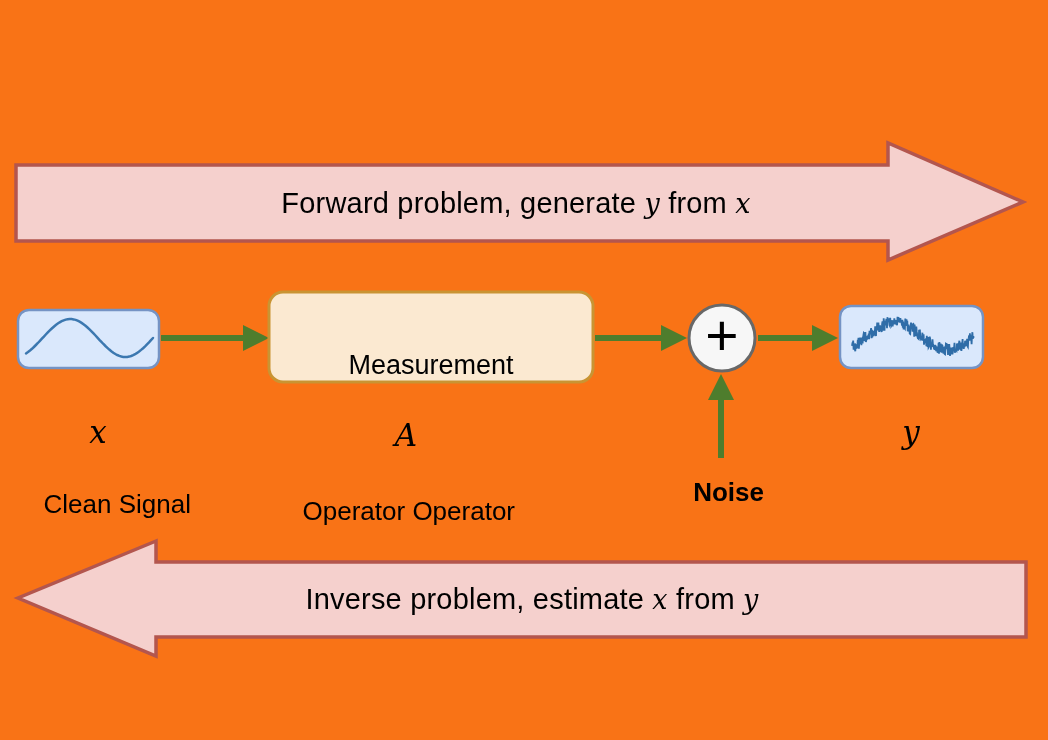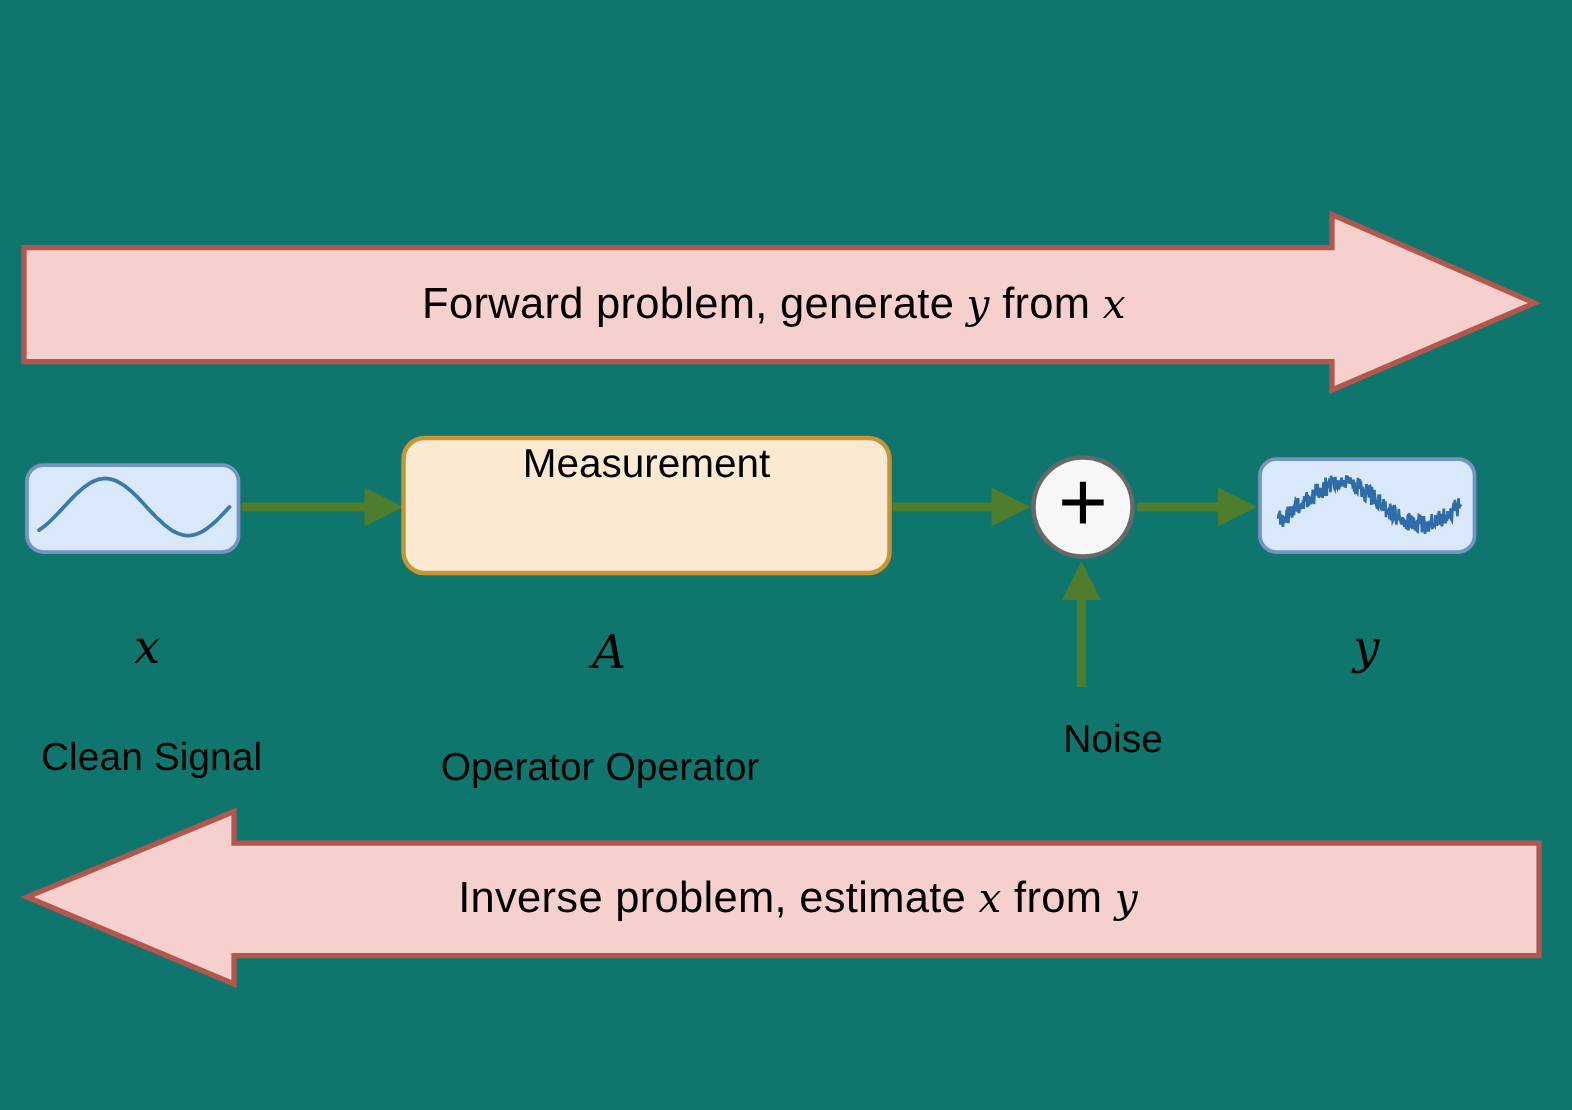--- a/index.html
+++ b/index.html
@@ -1,44 +1,44 @@
 <!DOCTYPE html>
 <html><head>
 <meta charset="utf-8">
 <style>
   html,body{margin:0;padding:0;background:#ffffff;}
   .canvas{
     position:relative;
     width:1048px;height:740px;
-    background:#0f766e;
+    background:#f97316;
     font-family:"Liberation Sans", sans-serif;
     overflow:hidden;
   }
   .shapes{position:absolute;left:0;top:0;}
   .txt{position:absolute;color:#000;}
   .arrow-text{
     width:1032px;left:0;text-align:center;
     font-size:29px;letter-spacing:0.2px;
   }
   .mathvar{
     font-family:"DejaVu Serif", serif;
     font-style:italic;
     font-size:27px;
   }
   .box-label{
     left:269px;top:292px;width:324px;height:90px;
-    display:flex;flex-direction:column;align-items:center;justify-content:flex-start;
+    display:flex;flex-direction:column;align-items:center;justify-content:flex-end;
     font-size:27px;line-height:1.26;text-align:center;
   }
   .symbol{
     width:100px;text-align:center;
     font-family:"DejaVu Serif", serif;font-style:italic;
     font-size:31px;
   }
-  .node-label{font-size:26px;text-align:center;}
+  .node-label{font-size:26px;text-align:right;}
   .plus-sign{
     left:692px;top:301px;width:60px;height:68px;
     display:flex;align-items:center;justify-content:center;
     font-size:57px;font-weight:500;
   }
 </style>
 </head>
 <body>
 
 <div class="canvas">
@@ -85,15 +85,15 @@
   </div>
 
   <div class="txt plus-sign">+</div>
 
   <div class="txt symbol" style="left:48px;top:414px;">x</div>
   <div class="txt symbol" style="left:356px;top:417px;">A</div>
   <div class="txt symbol" style="left:861px;top:414px;">y</div>
 
   <div class="txt node-label" style="left:11px;top:489px;width:180px;">Clean Signal</div>
   <div class="txt node-label" style="left:285px;top:496px;width:230px;">Operator Operator</div>
-  <div class="txt node-label" style="left:692px;top:477px;width:100px;">Noise</div>
+  <div class="txt node-label" style="left:664px;top:477px;width:100px;font-weight:bold;">Noise</div>
 
 </div>
 
 </body></html>

